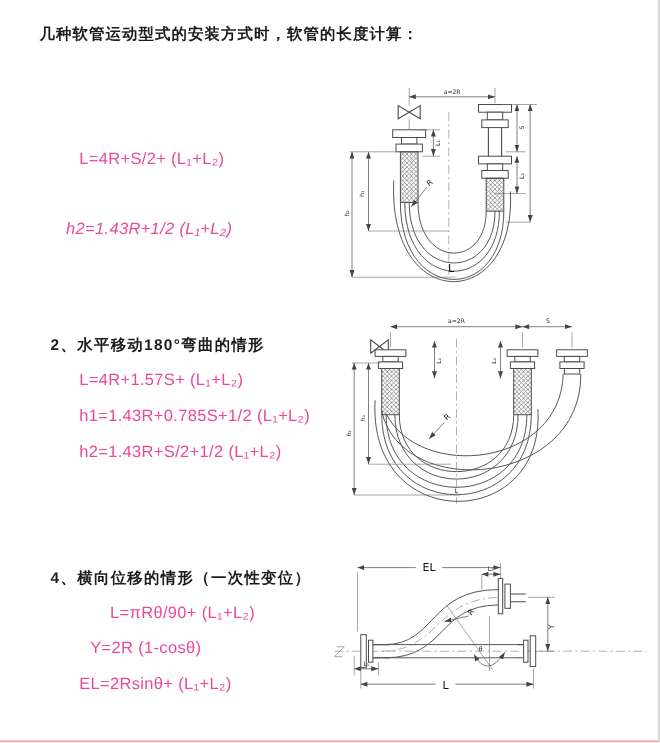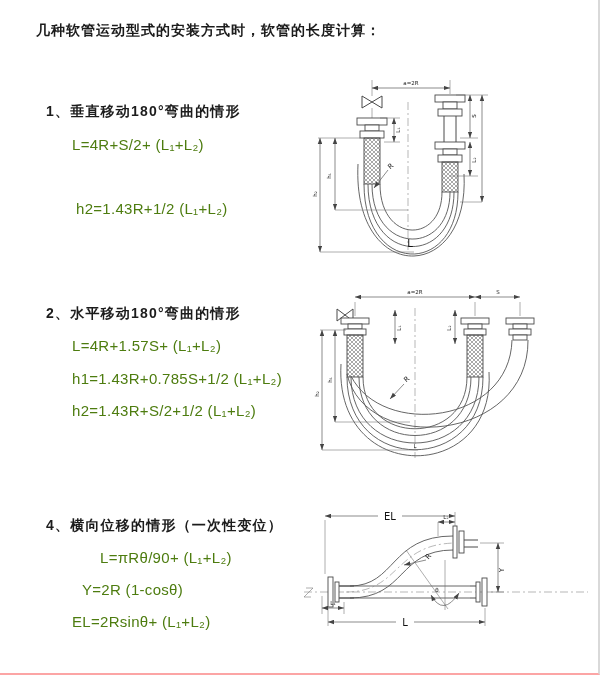--- a/index.html
+++ b/index.html
@@ -1,21 +1,21 @@
 <!DOCTYPE html>
 <html><head>
 <meta charset="utf-8">
 <style>
   html,body{margin:0;padding:0;background:#fff;}
   .page{position:relative;width:600px;height:675px;background:#fff;overflow:hidden;
         border-right:2px solid #d9d9d9;border-bottom:2px solid #fca5a5;box-sizing:border-box;
         font-family:"Liberation Sans","DejaVu Sans",sans-serif;color:#1c1c1c;}
   .title{position:absolute;left:36px;top:22px;font-size:14px;font-weight:700;letter-spacing:1px;}
   .sec-head{position:absolute;font-size:14px;font-weight:700;letter-spacing:1.2px;}
-  .formula{position:absolute;font-size:15px;font-weight:400;letter-spacing:.3px;color:#4d7c0f;}
+  .formula{position:absolute;font-size:15px;font-weight:400;letter-spacing:.3px;color:#ec4899;}
   .diagram{position:absolute;}
   
   .ln{stroke:#4a4a4a;stroke-width:1;fill:none;}
   .lnf{stroke:#4a4a4a;stroke-width:.9;fill:#fff;}
   .hose{stroke:#555;stroke-width:.9;fill:none;}
   .braid{stroke:#4a4a4a;stroke-width:.9;fill:url(#braid);}
   .cl{stroke:#888;stroke-width:.6;fill:none;stroke-dasharray:8 3 2 3;}
   .dim{stroke:#5a5a5a;stroke-width:.7;fill:none;marker-start:url(#arrS);marker-end:url(#arrE);}
   .dimE{stroke:#5a5a5a;stroke-width:.7;fill:none;marker-end:url(#arrE);}
   .dimS{stroke:#5a5a5a;stroke-width:.7;fill:none;marker-start:url(#arrS);}
@@ -24,23 +24,22 @@
   .dsm{font-family:"DejaVu Sans",sans-serif;font-size:5.5px;fill:#222;}
   .dlg{font-family:"DejaVu Sans",sans-serif;font-size:10px;fill:#111;}
 </style>
 </head>
 <body>
 
 <div class="page">
 
   <div class="title">几种软管运动型式的安装方式时，软管的长度计算：</div>
 
-  <div class="sec-head" style="left:46px;top:103px;">1、垂直移动180°弯曲的情形</div>
   <div class="formula" style="left:72px;top:136px;">L=4R+S/2+ (L₁+L₂)</div>
-  <div class="formula" style="left:76px;top:200px;">h2=1.43R+1/2 (L₁+L₂)</div>
+  <div class="formula" style="left:60px;top:200px;font-style:italic;">h2=1.43R+1/2 (L₁+L₂)</div>
 
   <div class="sec-head" style="left:46px;top:305px;">2、水平移动180°弯曲的情形</div>
   <div class="formula" style="left:72px;top:337px;">L=4R+1.57S+ (L₁+L₂)</div>
   <div class="formula" style="left:72px;top:370px;">h1=1.43R+0.785S+1/2 (L₁+L₂)</div>
   <div class="formula" style="left:72px;top:402px;">h2=1.43R+S/2+1/2 (L₁+L₂)</div>
 
   <div class="sec-head" style="left:46px;top:517px;">4、横向位移的情形（一次性变位）</div>
   <div class="formula" style="left:72px;top:549px;margin-left:28px;">L=πRθ/90+ (L₁+L₂)</div>
   <div class="formula" style="left:72px;top:581px;margin-left:10px;">Y=2R (1-cosθ)</div>
   <div class="formula" style="left:72px;top:613px;">EL=2Rsinθ+ (L₁+L₂)</div>

